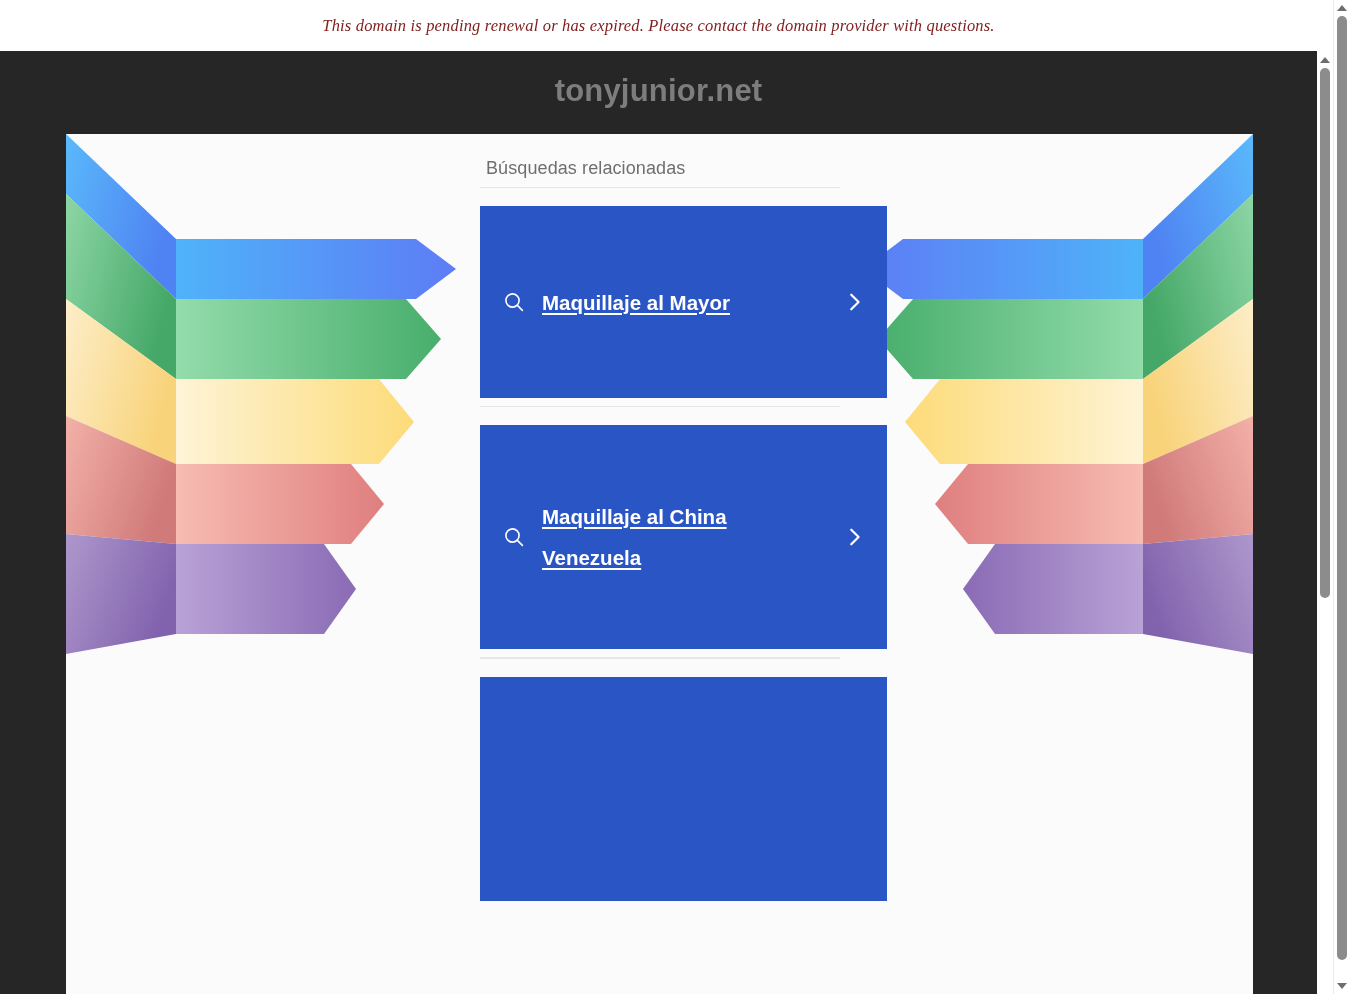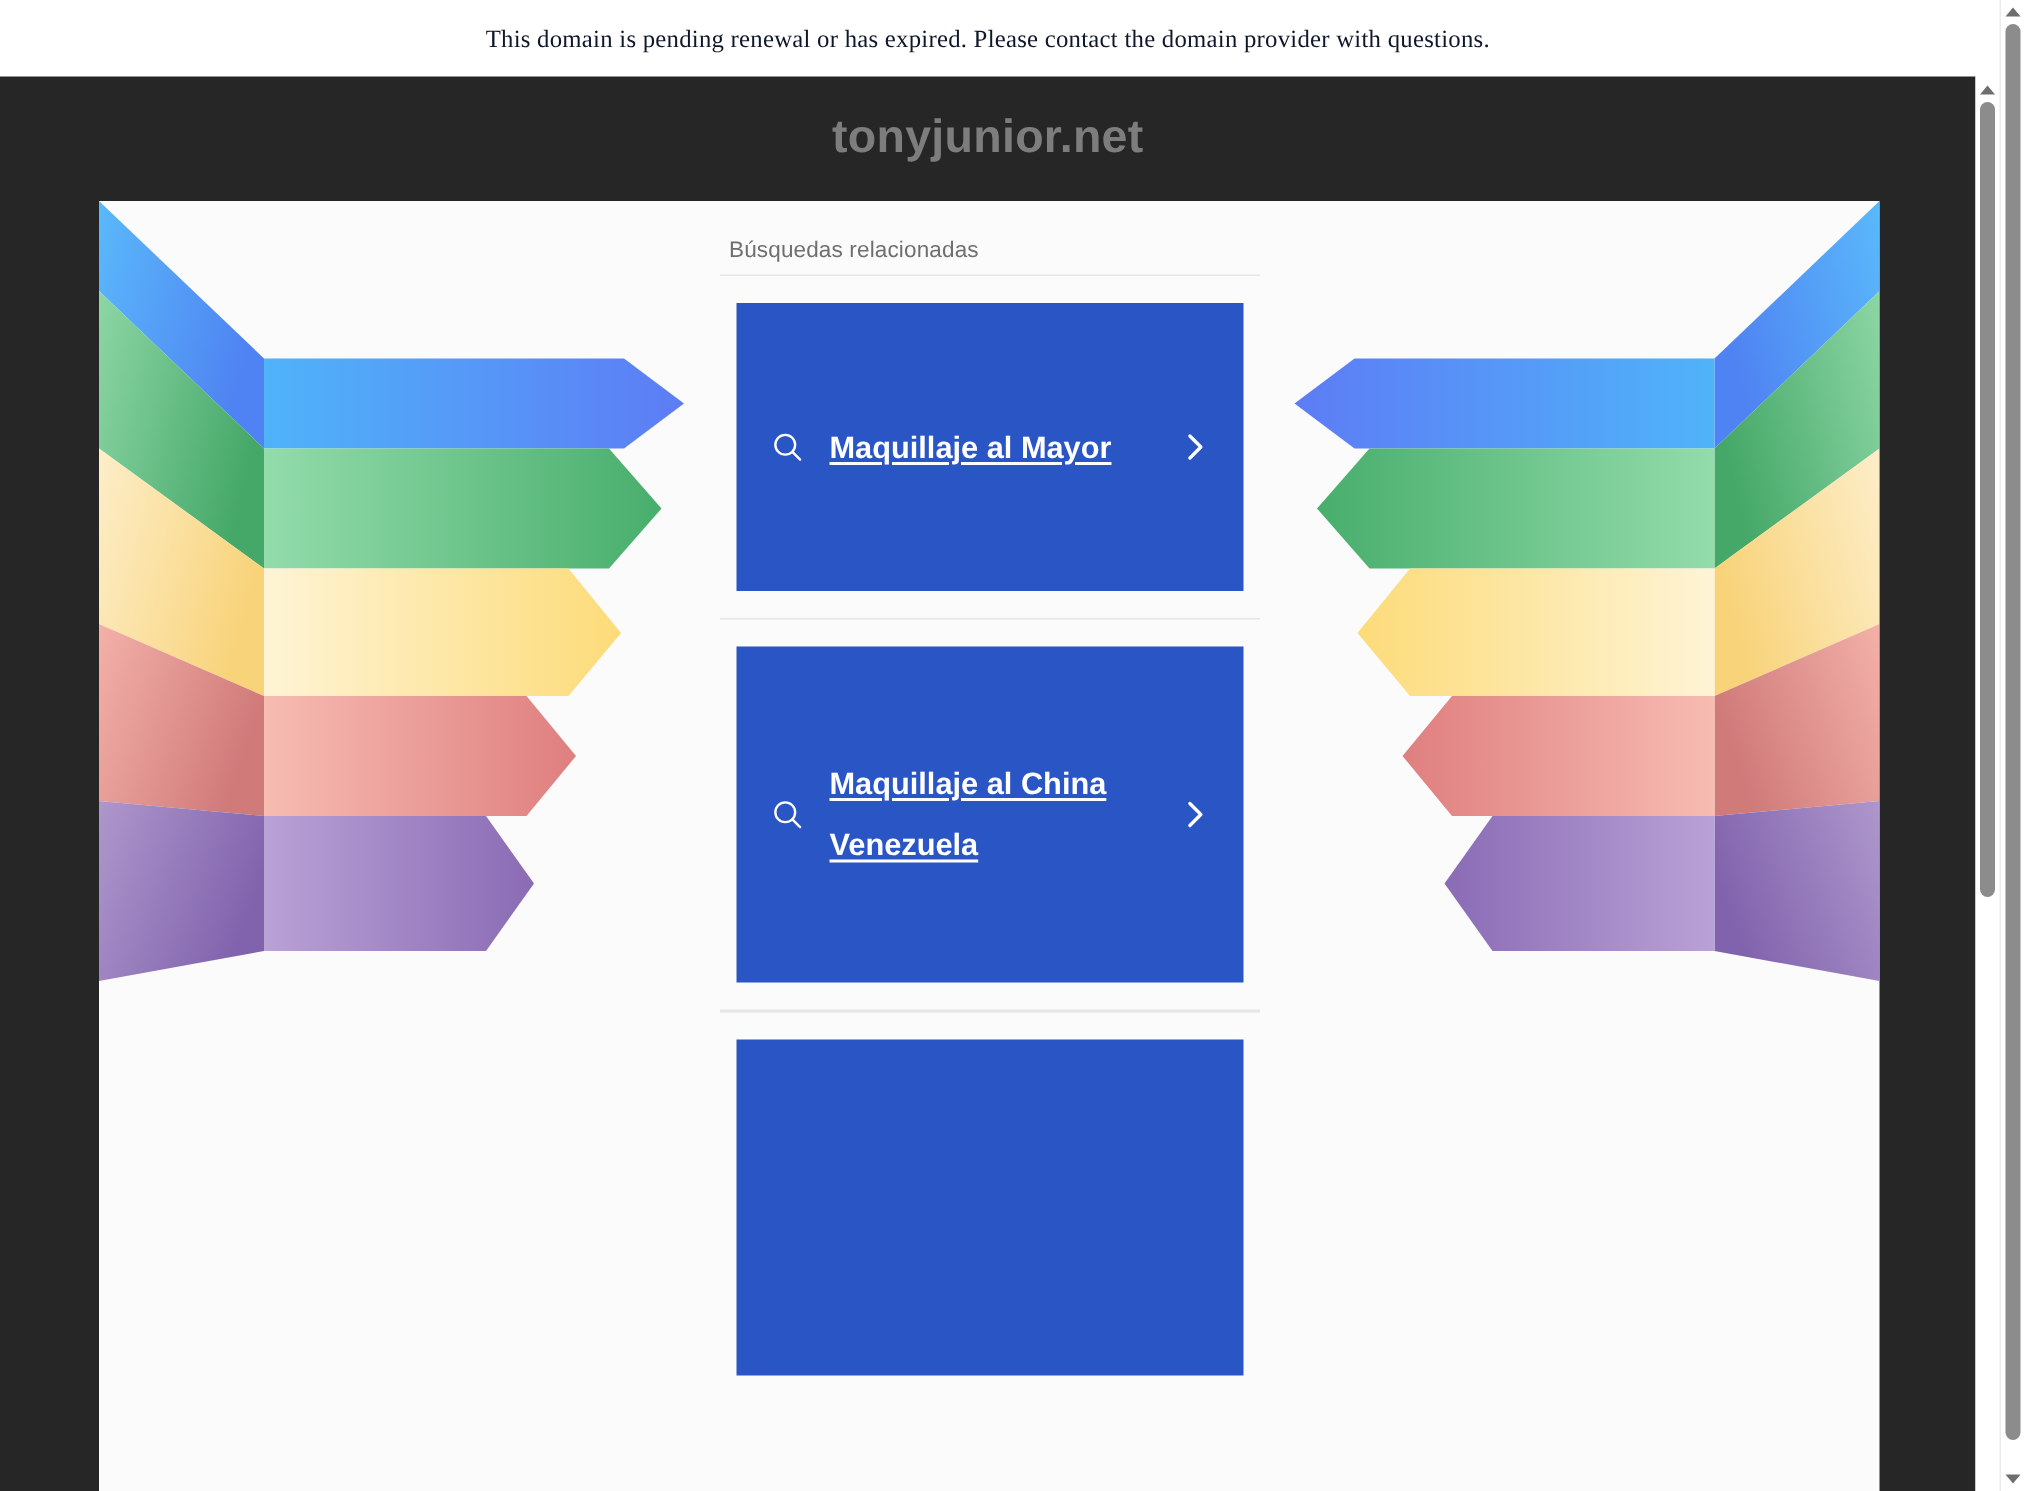--- a/index.html
+++ b/index.html
@@ -26,23 +26,24 @@
     width: 1317px;
     height: 51px;
     background: #ffffff;
     display: flex;
     align-items: center;
     justify-content: center;
   }
   .notice-text {
     font-family: "Liberation Serif", serif;
     font-size: 16.5px;
-    color: #0f172a;
+    color: #7f1d1d;
     letter-spacing: 0.01em;
     white-space: nowrap;
+    font-style: italic;
   }
 
   
   .dark-frame {
     position: absolute;
     left: 0; top: 51px;
     width: 1317px;
     height: 943px;
     background: #262626;
     overflow: hidden;
@@ -85,36 +86,36 @@
 
   
   .search-column {
     position: absolute;
     left: 414px;
     top: 0px;
     width: 360px;
   }
 
   .related-label {
-    font-size: 15px;
+    font-size: 18px;
     color: #6f6f6f;
     padding: 24px 0 8px 6px;
     letter-spacing: 0.1px;
   }
 
   .divider {
     height: 1px;
     background: #e6e6e6;
     width: 360px;
     margin: 0 auto;
   }
 
   .search-card {
-    width: 338px;
-    margin: 18px auto 18px auto;
+    width: 407px;
+    margin: 18px auto 8px auto;
     background: #2a55c4;
     display: flex;
     align-items: center;
     padding: 0 16px;
     text-decoration: none;
   }
   .search-card.h1 { height: 192px; }
   .search-card.h2 { height: 224px; }
   .search-card.h3 { height: 224px; }
   .search-card.h4 { height: 224px; }

